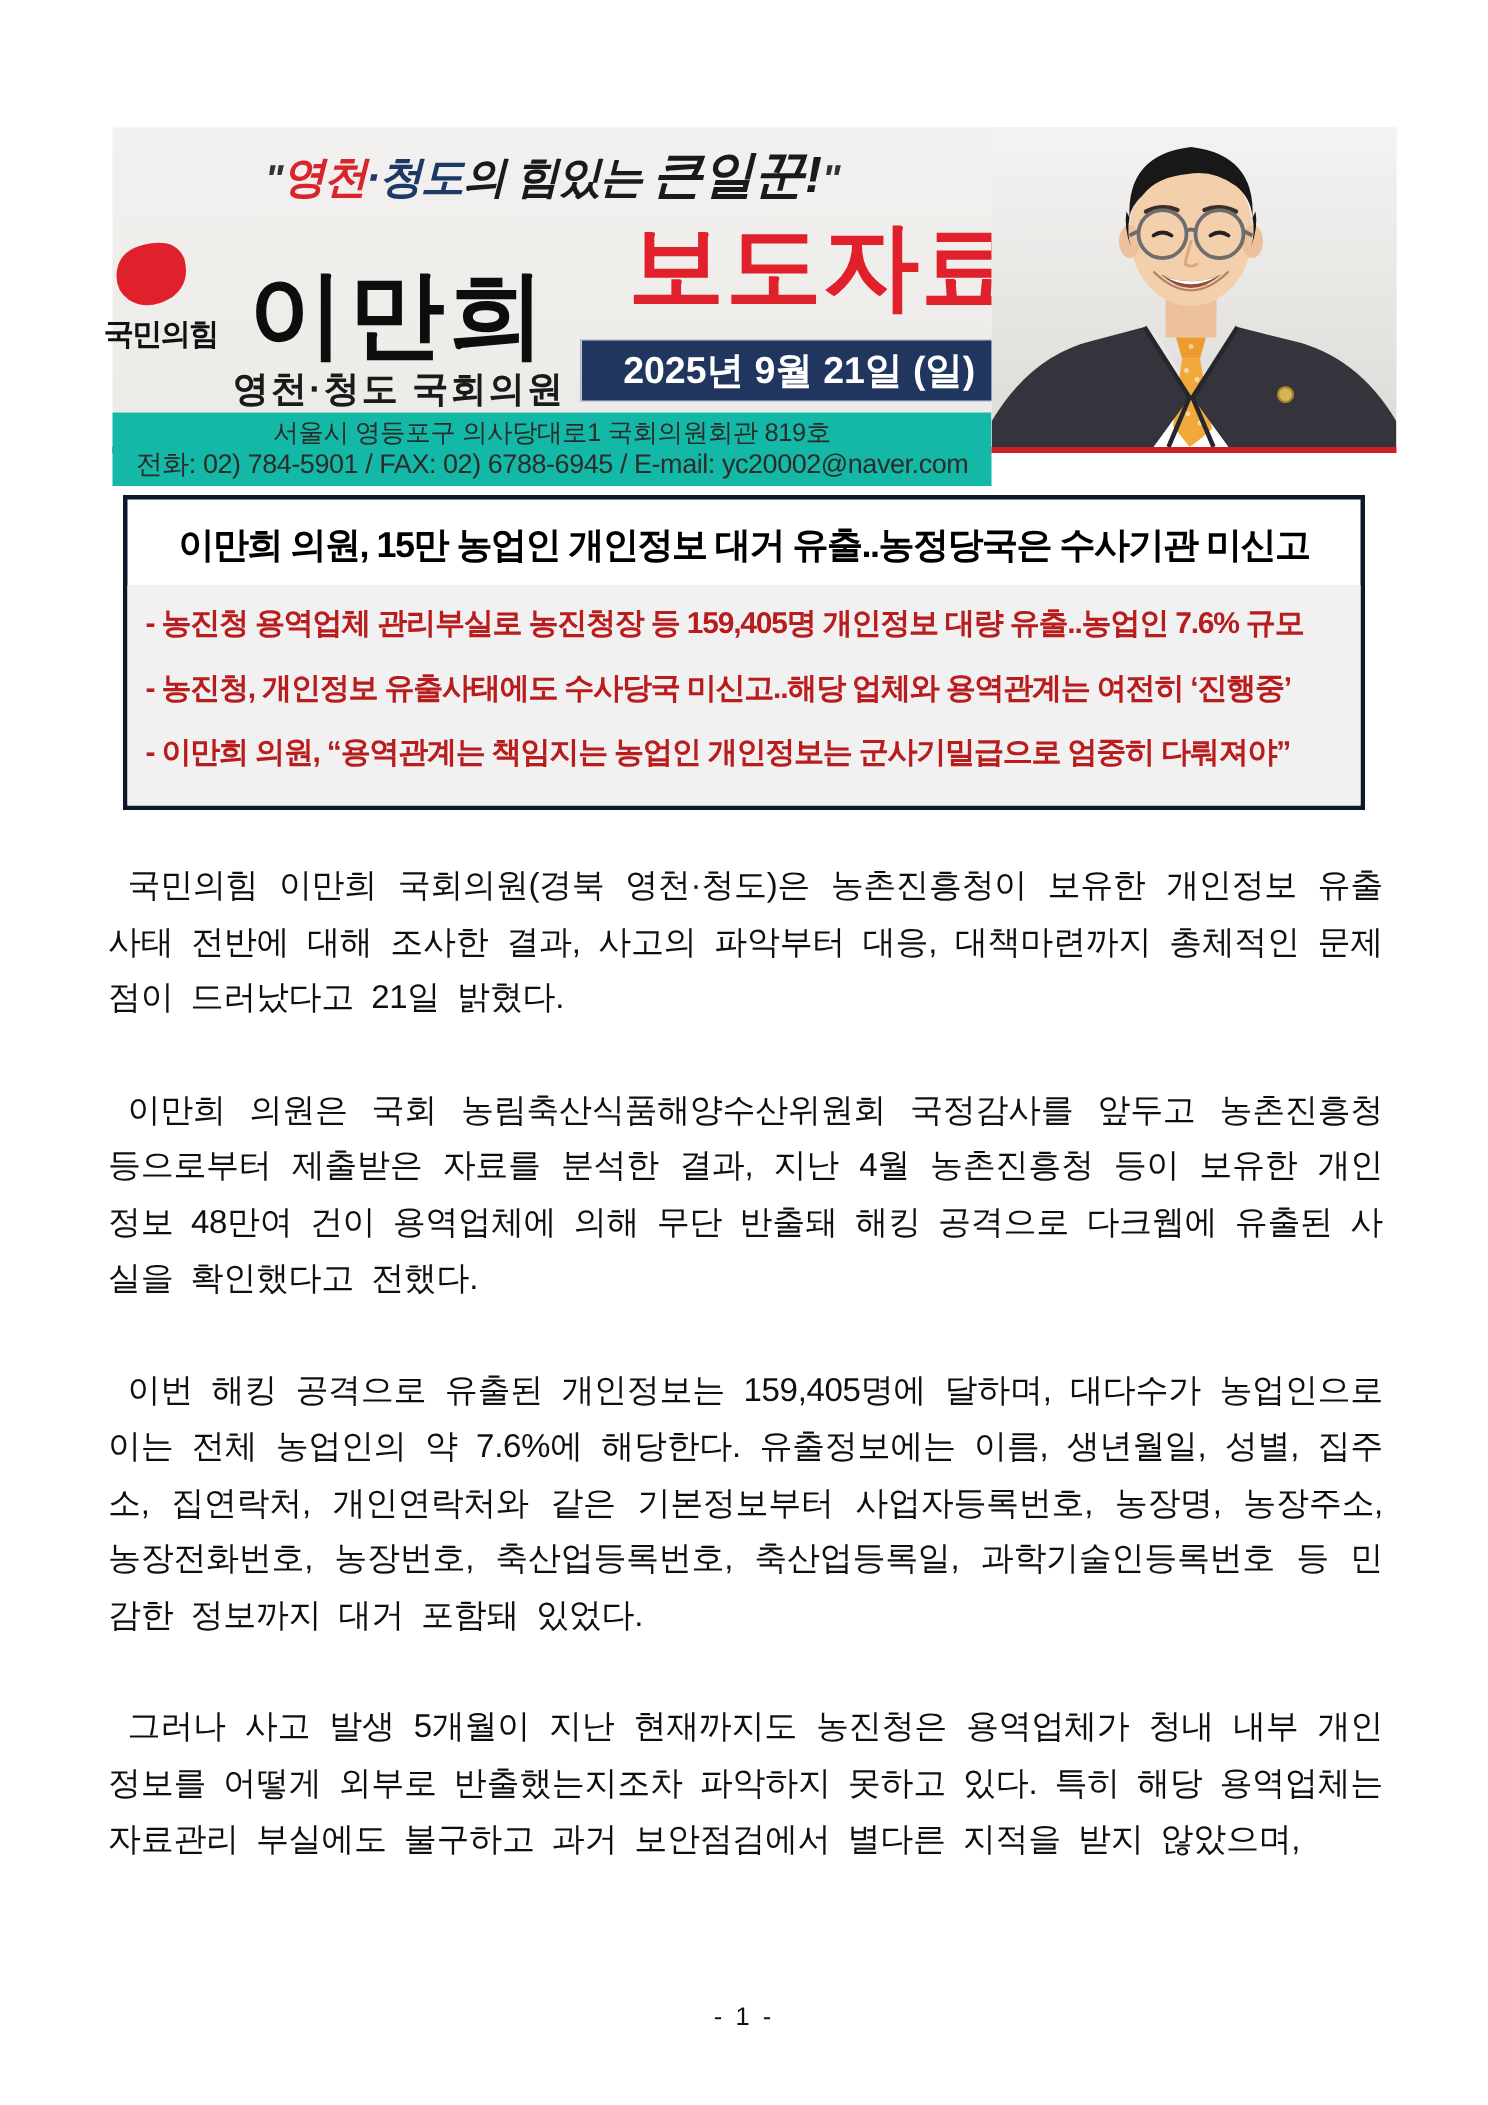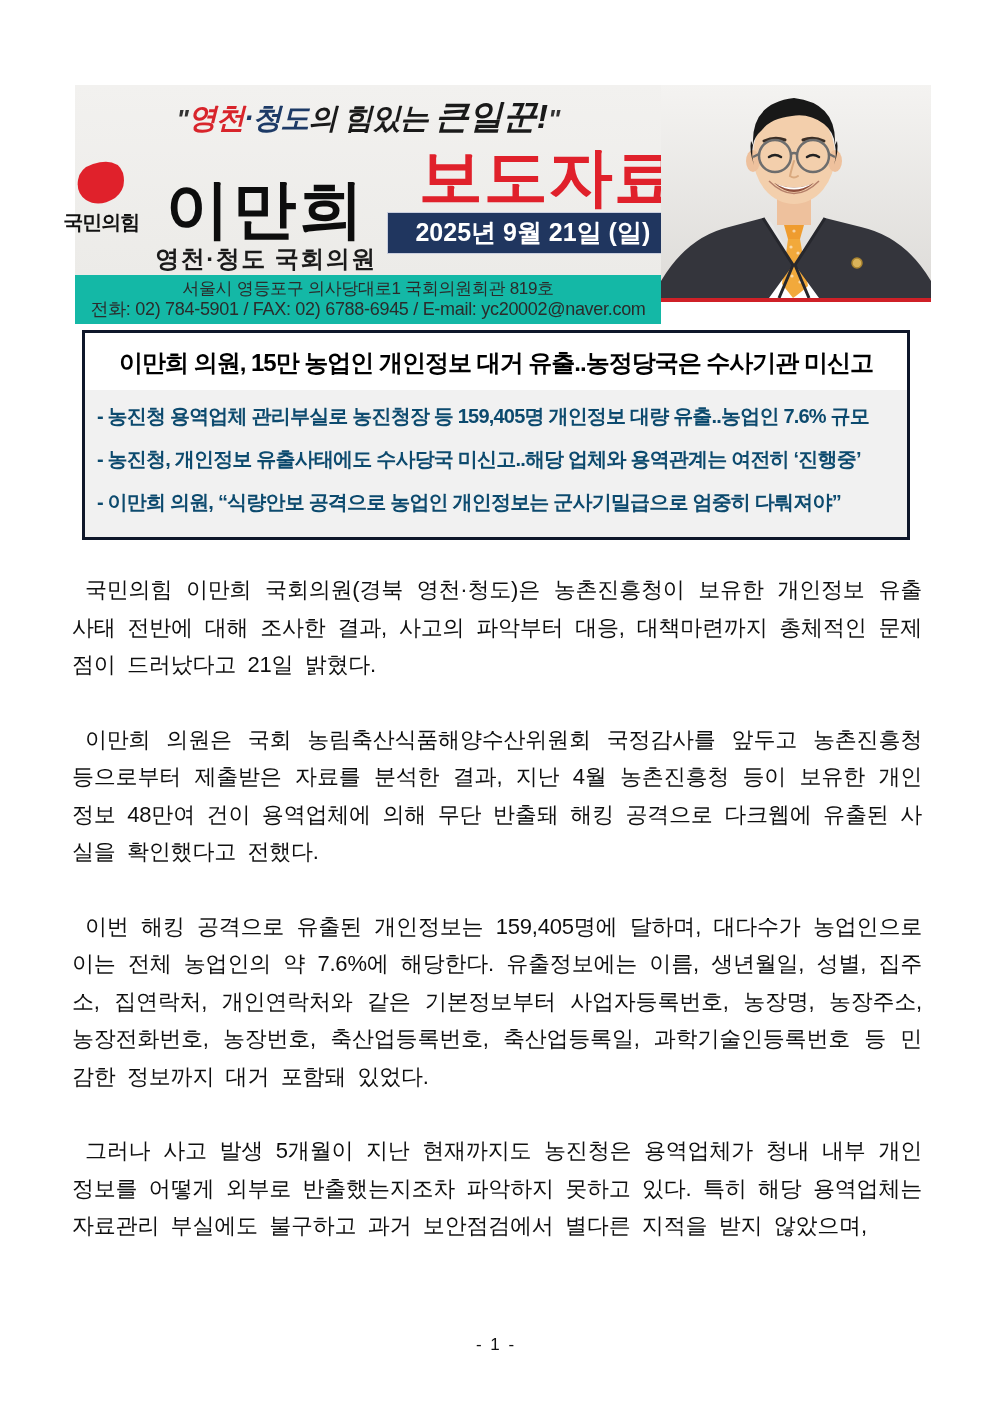--- a/index.html
+++ b/index.html
@@ -33,41 +33,41 @@
   }
   .slogan .q { color:#333; font-size:26px; }
   .slogan .red { color:#d8242b; }
   .slogan .navy { color:#1d3a66; }
   .slogan .big { font-size:34px; font-style:italic; letter-spacing:0; }
 
   .banner-row {
     display:flex; justify-content:center; align-items:flex-start;
     margin-top:4px; gap:10px;
   }
-  .logo-col { width:88px; padding-top:16px; text-align:center; flex:none; }
+  .logo-col { width:88px; padding-top:16px; text-align:right; flex:none; }
   .logo-col svg { display:block; margin:0 auto; }
   .party-name { font-size:20px; font-weight:900; letter-spacing:-1px; margin-top:1px; }
 
   .name-col { text-align:center; flex:none;margin-top:32px; }
   .politician-name {
     font-size:64px; font-weight:900; line-height:66px;
     letter-spacing:3px; color:#0d0d0d; white-space:nowrap;
   }
   .politician-role {
     font-size:24px; font-weight:600; letter-spacing:1.5px;
     margin-top:1px; white-space:nowrap; color:#1a1a1a;
   }
 
   .press-col { text-align:center; flex:none; }
   .press-label {
     font-size:64px; font-weight:900; line-height:66px;
     letter-spacing:1px; color:#e0212b; white-space:nowrap;margin-left:32px;
   }
   .date-badge {
-    margin-top:2px; background:#20365f; color:#fff;
+    margin-top:16px; background:#20365f; color:#fff;
     font-size:25px; font-weight:800; letter-spacing:0;
     padding:3px 14px 4px; white-space:nowrap;
     border:1px solid #c9cedd;
   }
 
   .banner-address {
     background:#14b8a6; text-align:center; padding:3px 0 4px;
     line-height:21px;
   }
   .addr-line1 { font-size:17px; color:#2b2b2b; letter-spacing:-0.3px; }
@@ -86,21 +86,21 @@
     border:3px solid #0f172a; background:#fff;
   }
   .hl-title {
     padding:14px 8px 11px; text-align:center;
     font-size:24px; font-weight:800; letter-spacing:-1px;
     white-space:nowrap; overflow:hidden; color:#000;
   }
   .hl-bullets { background:#f1f1f1; padding:5px 12px 13px; }
   .hl-bullet {
     font-size:20px; font-weight:700; line-height:43px;
-    letter-spacing:-0.8px; white-space:nowrap; overflow:hidden; color:#0c4a6e;
+    letter-spacing:-0.8px; white-space:nowrap; overflow:hidden; color:#b91c1c;
   }
 
   
   .body-text {
     position:absolute; left:72px; top:552px; width:850px;
   }
   .body-text p {
     font-size:22px; line-height:37.5px; color:#0f0f0f;
     text-align:justify; word-spacing:5.5px; letter-spacing:-0.2px;
     text-indent:13px; margin-bottom:37px;margin-top:19px;
@@ -208,21 +208,21 @@
       <circle cx="196" cy="178" r="5" fill="#d9b35a" stroke="#a98430" stroke-width="1.5"></circle>
     </svg>
   </div>
 </header>
 
 <section class="headline-box">
   <div class="hl-title">이만희 의원, 15만 농업인 개인정보 대거 유출..농정당국은 수사기관 미신고</div>
   <div class="hl-bullets">
     <div class="hl-bullet">- 농진청 용역업체 관리부실로 농진청장 등 159,405명 개인정보 대량 유출..농업인 7.6% 규모</div>
     <div class="hl-bullet">- 농진청, 개인정보 유출사태에도 수사당국 미신고..해당 업체와 용역관계는 여전히 ‘진행중’</div>
-    <div class="hl-bullet">- 이만희 의원, “식량안보 공격으로 농업인 개인정보는 군사기밀급으로 엄중히 다뤄져야”</div>
+    <div class="hl-bullet">- 이만희 의원, “용역관계는 책임지는 농업인 개인정보는 군사기밀급으로 엄중히 다뤄져야”</div>
   </div>
 </section>
 
 <main class="body-text">
   <p>국민의힘 이만희 국회의원(경북 영천·청도)은 농촌진흥청이 보유한 개인정보 유출 사태 전반에 대해 조사한 결과, 사고의 파악부터 대응, 대책마련까지 총체적인 문제점이 드러났다고 21일 밝혔다.</p>
   <p>이만희 의원은 국회 농림축산식품해양수산위원회 국정감사를 앞두고 농촌진흥청 등으로부터 제출받은 자료를 분석한 결과, 지난 4월 농촌진흥청 등이 보유한 개인 정보 48만여 건이 용역업체에 의해 무단 반출돼 해킹 공격으로 다크웹에 유출된 사실을 확인했다고 전했다.</p>
   <p>이번 해킹 공격으로 유출된 개인정보는 159,405명에 달하며, 대다수가 농업인으로 이는 전체 농업인의 약 7.6%에 해당한다. 유출정보에는 이름, 생년월일, 성별, 집주소, 집연락처, 개인연락처와 같은 기본정보부터 사업자등록번호, 농장명, 농장주소, 농장전화번호, 농장번호, 축산업등록번호, 축산업등록일, 과학기술인등록번호 등 민감한 정보까지 대거 포함돼 있었다.</p>
   <p>그러나 사고 발생 5개월이 지난 현재까지도 농진청은 용역업체가 청내 내부 개인정보를 어떻게 외부로 반출했는지조차 파악하지 못하고 있다. 특히 해당 용역업체는 자료관리 부실에도 불구하고 과거 보안점검에서 별다른 지적을 받지 않았으며,</p>
 </main>
 

